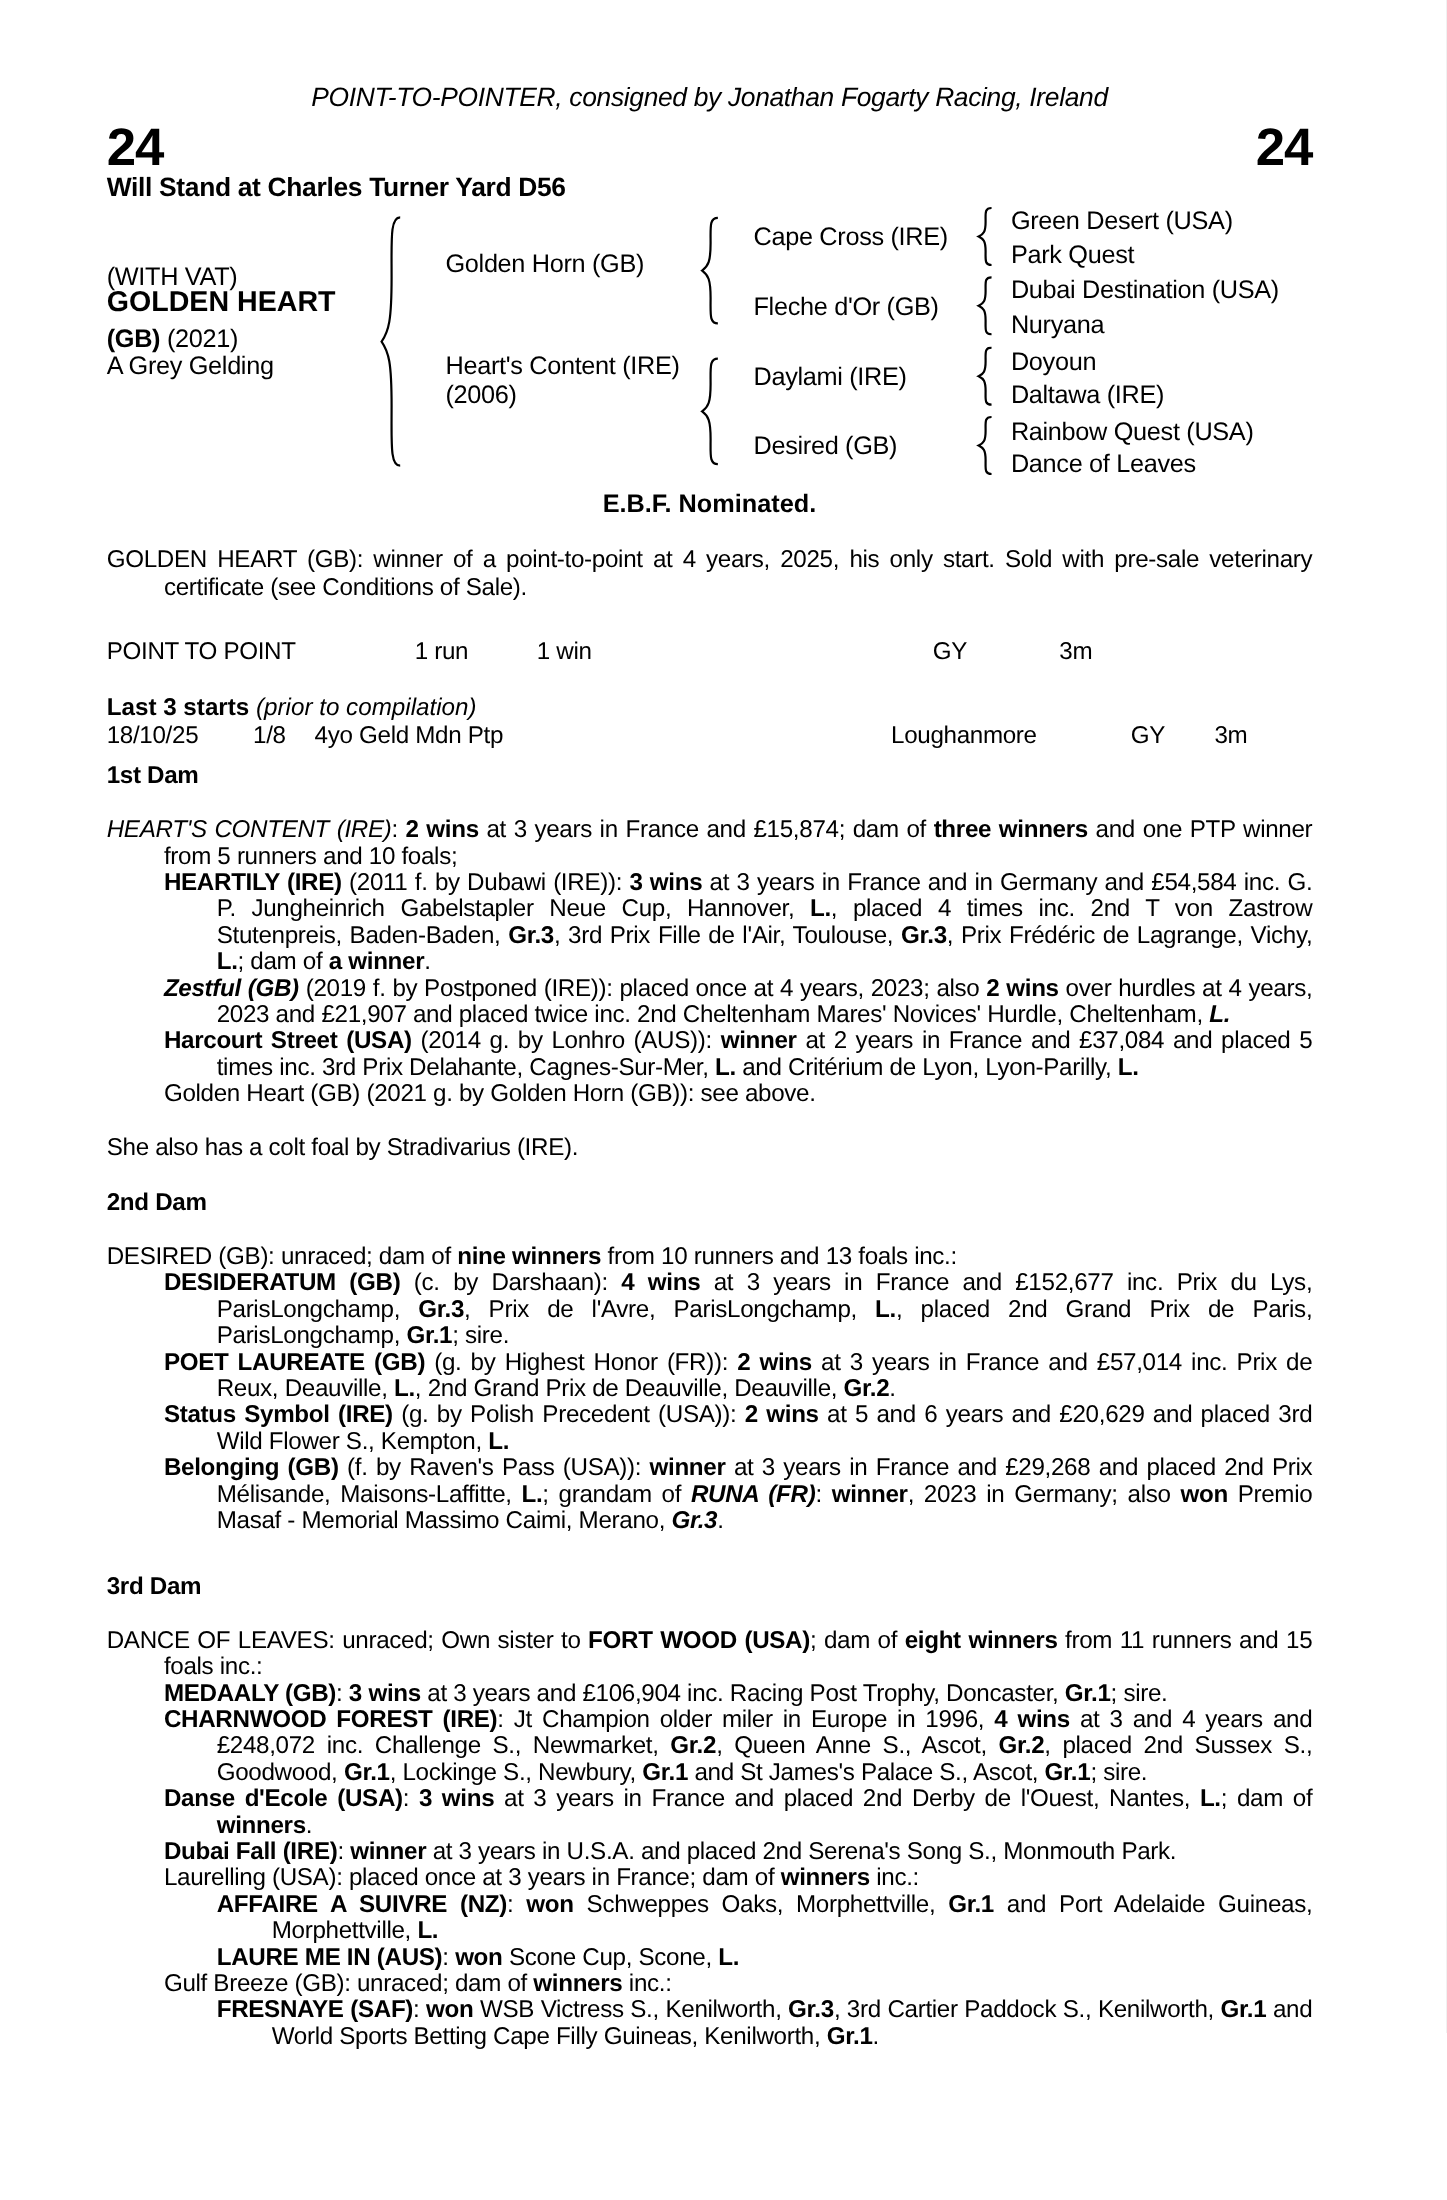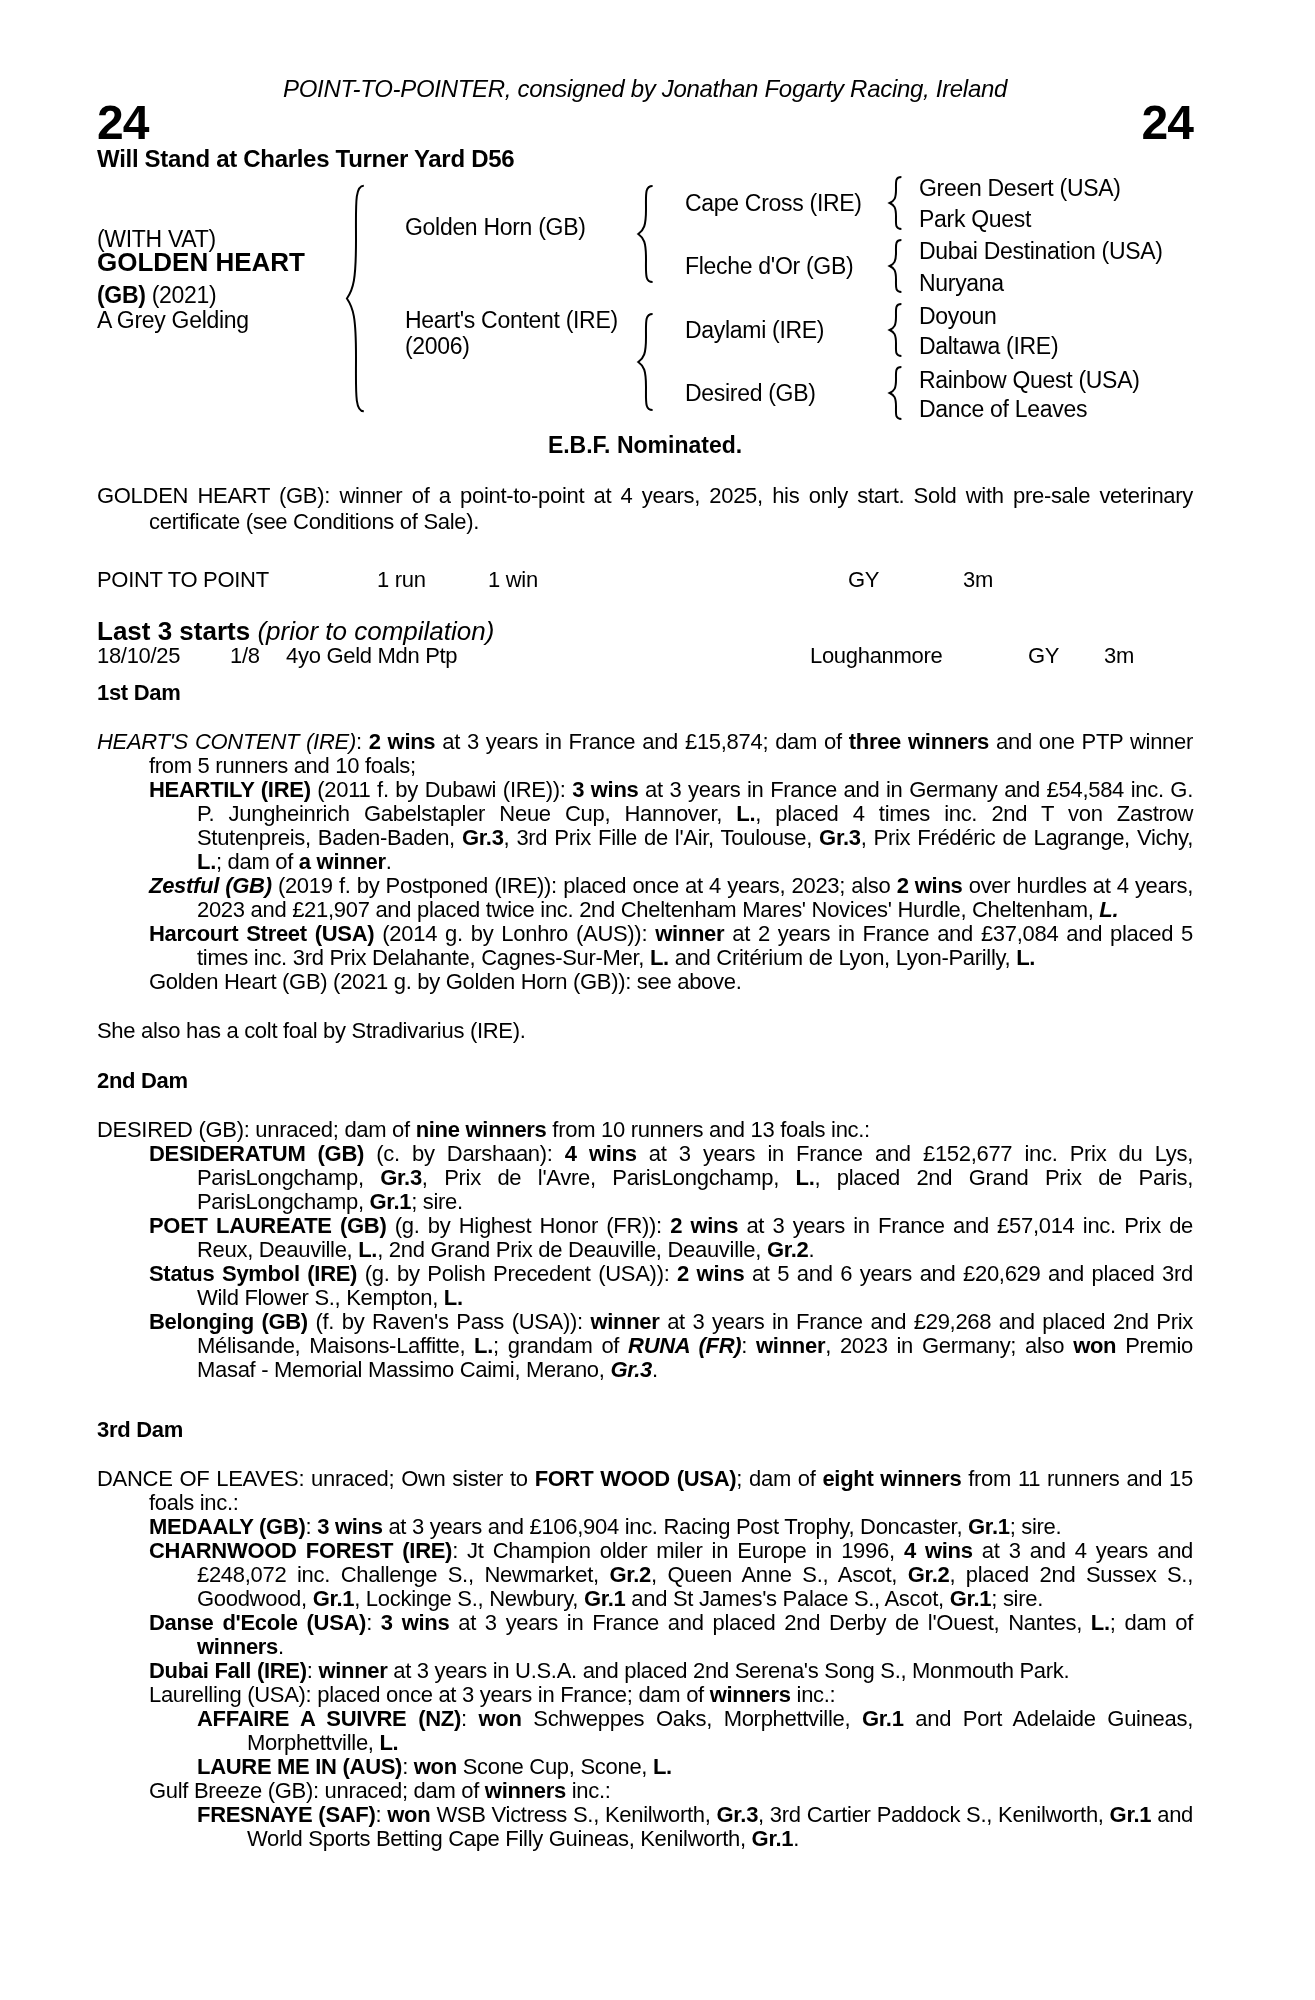--- a/index.html
+++ b/index.html
@@ -5,41 +5,41 @@
 <style>
   html,body { margin:0; padding:0; background:#e8e8e8; }
   .page {
     position:relative; width:1315px; height:2000px; background:#ffffff;
     font-family:"Liberation Sans", sans-serif; color:#000;
     overflow:hidden; margin:0 auto;
   }
   .content { position:absolute; left:97px; top:0; width:1096px; }
 
   .consignor { margin-top:76px; text-align:center; font-style:italic; font-size:24px; line-height:26px; letter-spacing:-0.3px; }
-  .lot-row { display:flex; justify-content:space-between; margin-top:0; height:42px; }
+  .lot-row { display:flex; justify-content:space-between; margin-top:12px; height:42px; }
   .lot-num { font-size:48px; font-weight:bold; line-height:42px; letter-spacing:-1px; }
   .stand { margin-top:2px; font-size:24px; font-weight:bold; line-height:26px; letter-spacing:-0.3px; }
 
   .pedigree { position:relative; height:252px; margin-top:4px; font-size:23px; letter-spacing:-0.3px; }
   .pi { position:absolute; white-space:nowrap; line-height:26px; }
   .horse-name { font-weight:bold; font-size:26px; letter-spacing:0; }
   .brace { position:absolute; }
   .brace svg { display:block; }
 
   .ebf { margin-top:4px; text-align:center; font-size:23px; font-weight:bold; line-height:26px; }
 
   p { margin:0; text-align:justify; font-size:22px; line-height:24px; letter-spacing:-0.3px; }
   .intro { margin-top:14px; line-height:26px; }
   .ind0 { padding-left:52px; text-indent:-52px;margin-top:25px; }
   .ind1 { margin-left:52px; padding-left:48px; text-indent:-48px; }
   .ind2 { margin-left:100px; padding-left:50px; text-indent:-50px; }
 
   .race-row { position:relative; height:24px; margin-top:32px; font-size:22px; letter-spacing:-0.3px; }
   .race-row span { position:absolute; top:0; white-space:nowrap; }
-  .laststarts { margin-top:28px; font-size:26px; line-height:24px; }
+  .laststarts { margin-top:28px; font-size:22px; line-height:24px; }
   .laststarts .t { font-weight:bold; }
   .laststarts .n { font-style:italic; }
   .race-row2 { margin-top:0; }
 
   .dam-heading { font-size:22px; font-weight:bold; line-height:24px; letter-spacing:-0.3px; }
   .mt14 { margin-top:14px; }
   .mt26 { margin-top:26px; }
   .mt36 { margin-top:36px; }
 
   .seg-b { font-weight:bold; }

